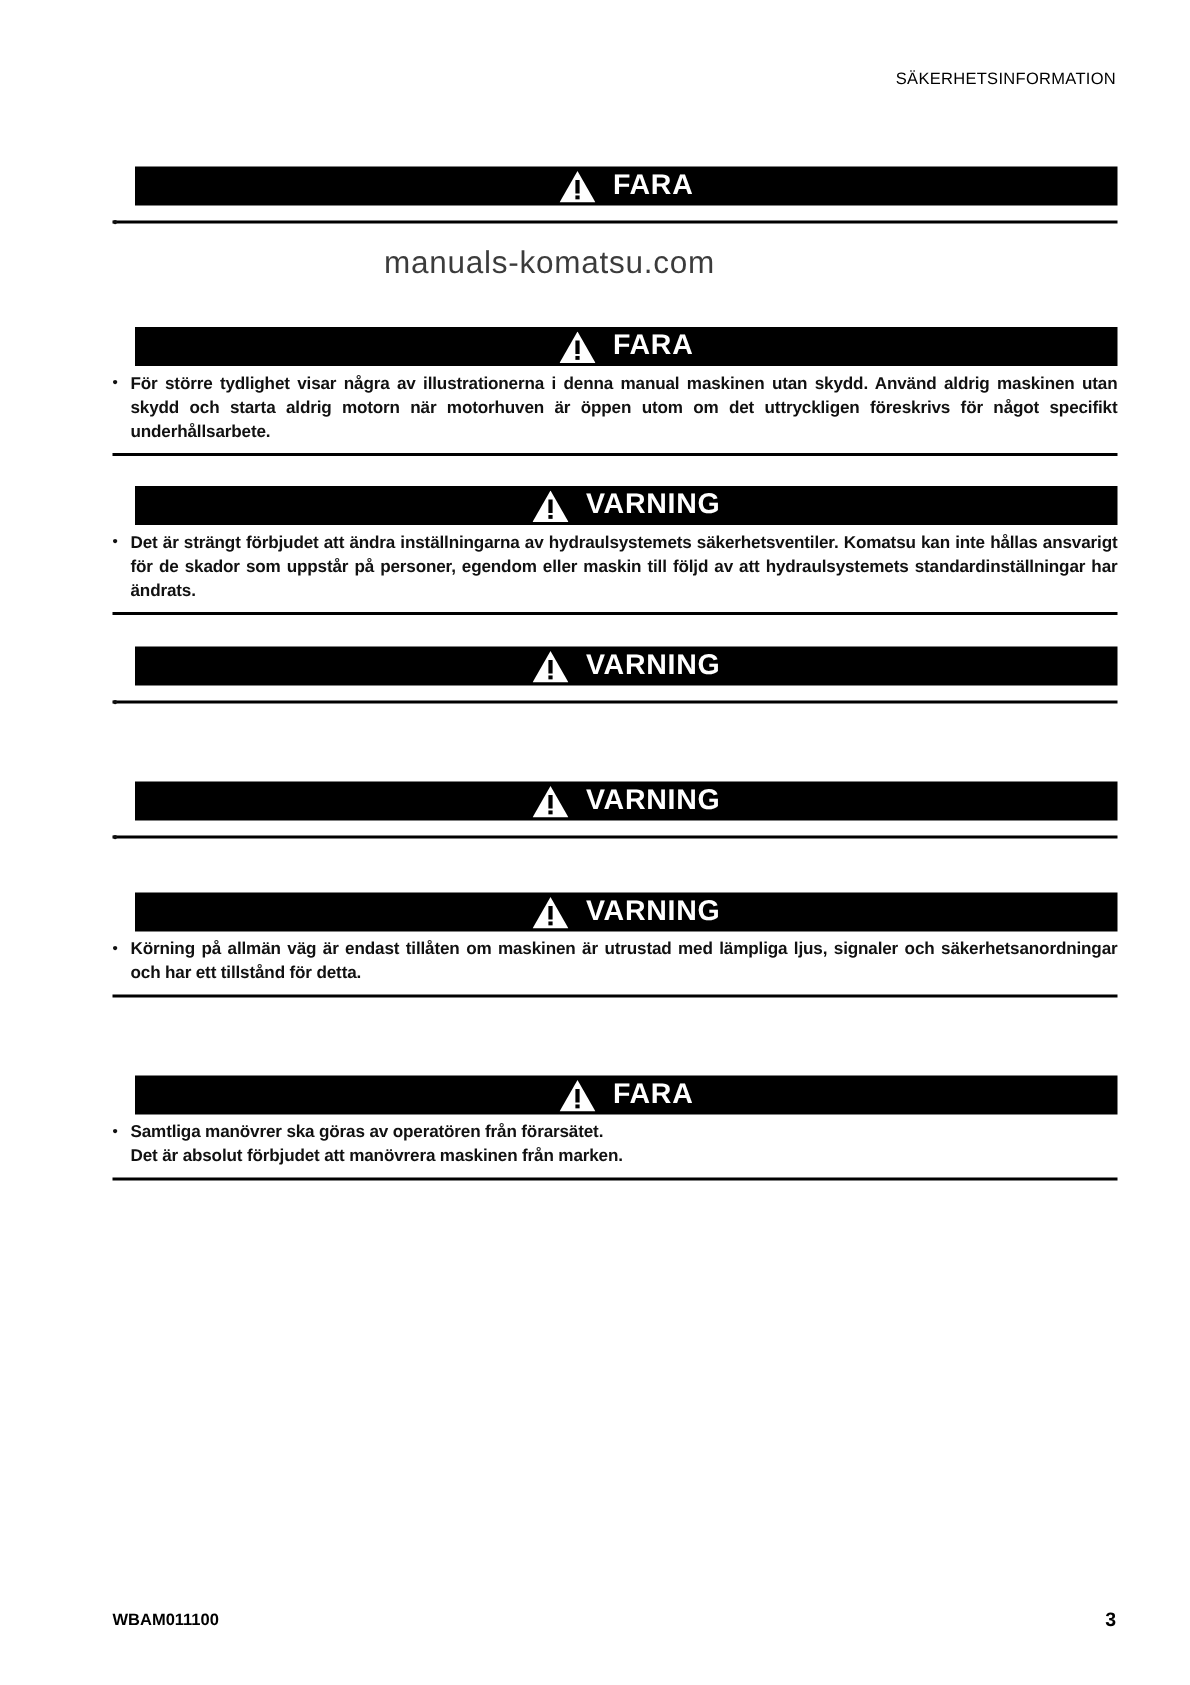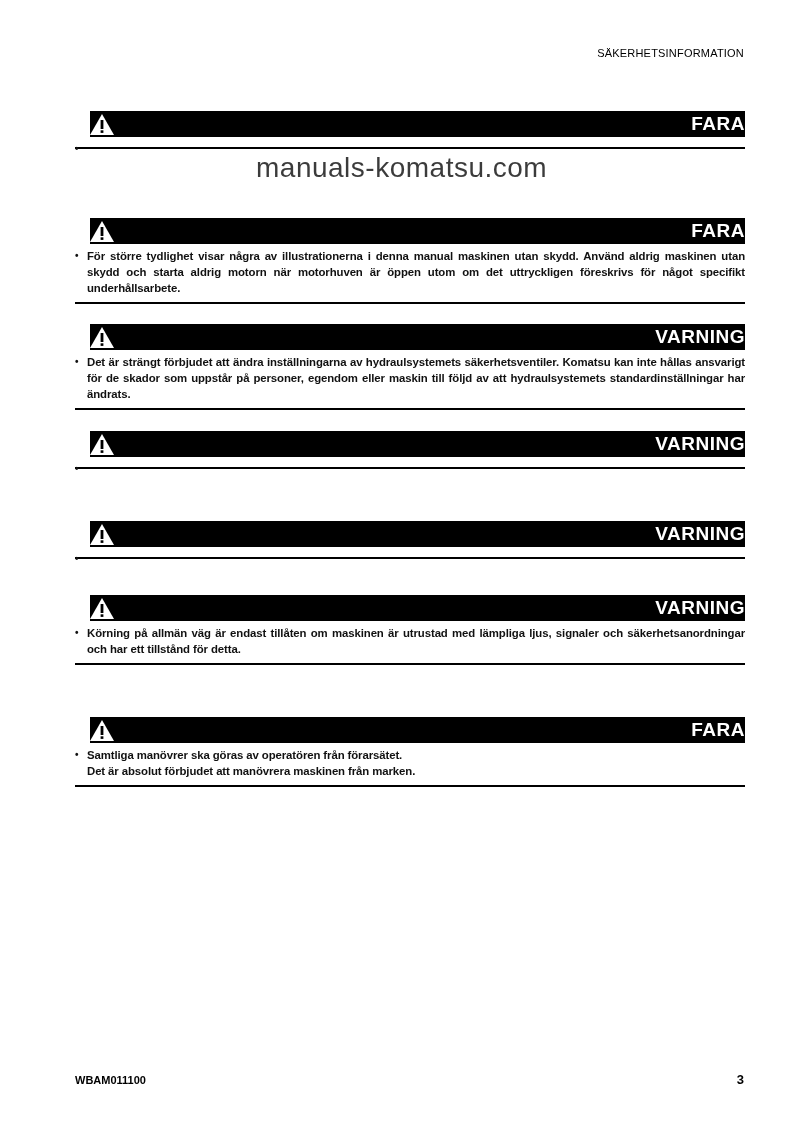--- a/index.html
+++ b/index.html
@@ -10,38 +10,38 @@
     }
     .running-head {
       position: absolute; top: 47px; right: 49px;
       font-size: 11px; letter-spacing: 0.2px;
     }
     .block {
       position: absolute; left: 75px; width: 670px;
     }
     .bar {
       height: 26px; background: #000000; color: #ffffff;
-      display: flex; align-items: center; justify-content: space-between;
+      display: flex; align-items: center; justify-content: center;
       font-weight: bold; font-size: 19px; letter-spacing: 0.5px; margin-left: 15px;
     }
     .bar svg { width: 24px; height: 21px; margin-right: 12px; display: block; }
     .body {
       padding: 4px 0 6px 12px; position: relative;
       font-size: 11.4px; line-height: 16px; font-weight: bold;
       text-align: justify; color: #111111;
       letter-spacing: -0.1px;
     }
     .body .bullet {
       position: absolute; left: 0px; top: 4px; font-size: 10px;
     }
     .body p { margin: 0; }
     .rule { height: 2px; background: #000000; }
     .watermark {
-      position: absolute; left: 256px; top: 152px;
-      font-size: 28px; color: #1a1a1a; letter-spacing: 0.5px;
+      position: absolute; left: 256px; top: 164px;
+      font-size: 21px; color: #1a1a1a; letter-spacing: 0.5px;
       font-family: "Liberation Sans", sans-serif;
       opacity: 0.85; pointer-events: none;
     }
     .footer-code { position: absolute; left: 75px; top: 1074px; font-size: 11px; font-weight: bold; }
     .footer-page { position: absolute; right: 49px; top: 1072px; font-size: 13px; font-weight: bold; }
   </style>
 </head>
 <body>
 
 <div class="running-head">SÄKERHETSINFORMATION</div>

